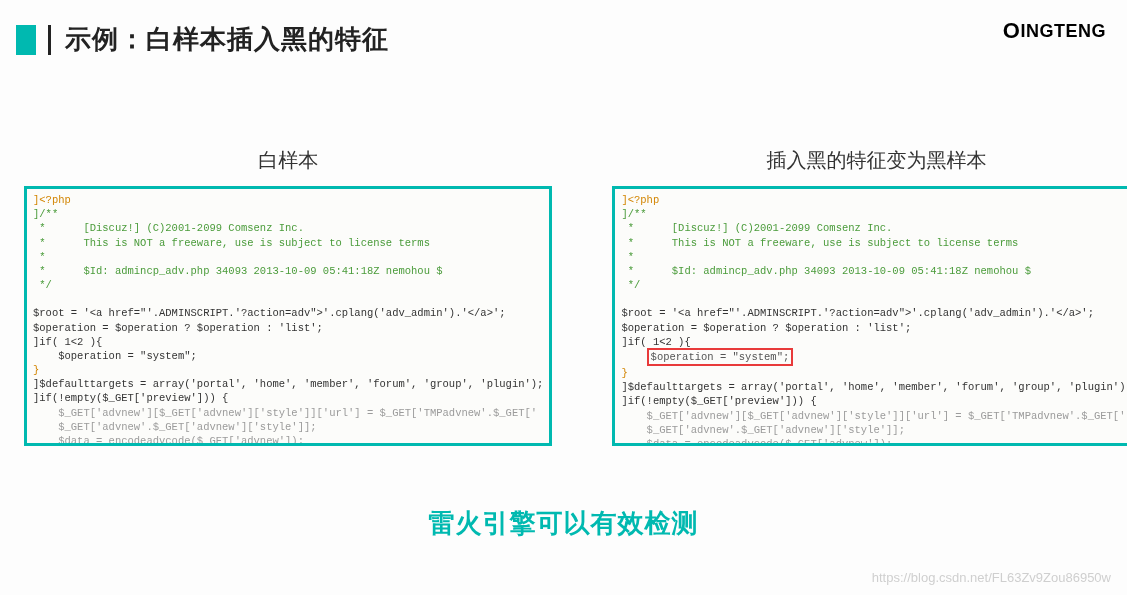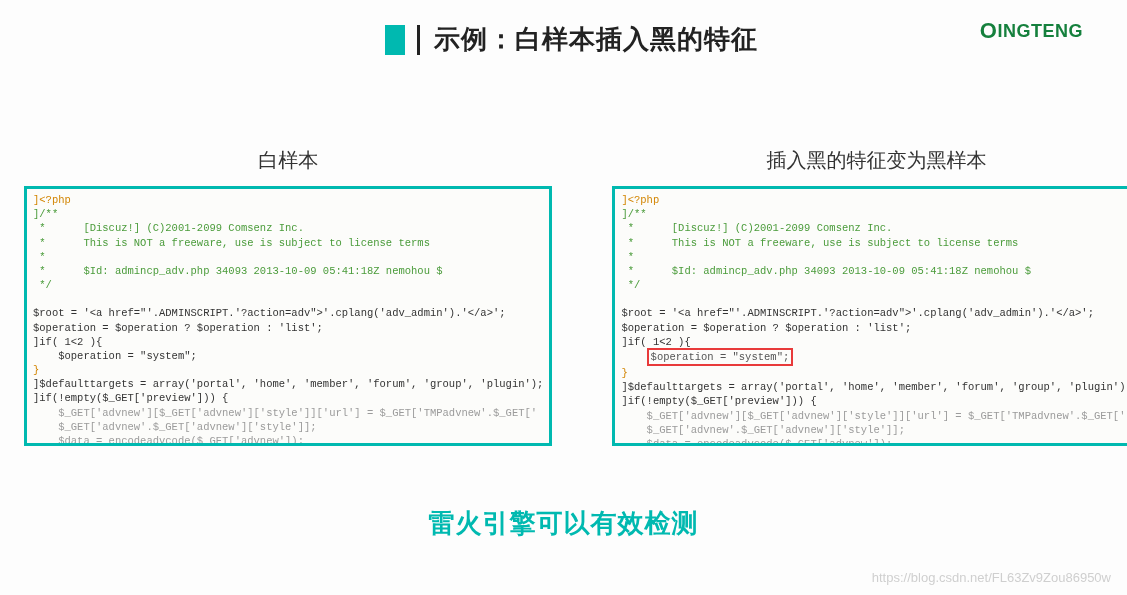--- a/index.html
+++ b/index.html
@@ -1,15 +1,15 @@
 <!DOCTYPE html>
 <html><head>
 <meta charset="utf-8">
 <style>
-  * { margin: 0; padding: 0; box-sizing: border-box; justify-content: center; }
+  * { margin: 0; padding: 0; box-sizing: border-box; }
   body {
     width: 1127px;
     height: 595px;
     background: #fdfdfd;
     font-family: "Microsoft YaHei", "PingFang SC", sans-serif;
     position: relative;
     overflow: hidden;
   }
   .header {
     display: flex;
@@ -30,24 +30,24 @@
   }
   .title {
     font-size: 26px;
     font-weight: 700;
     color: #222;
     letter-spacing: 1px;
   }
   .logo {
     position: absolute;
     top: 18px;
-    right: 44px;
+    right: 21px;
     font-size: 18px;
     font-weight: 800;
-    color: #15803d;
+    color: #000000;
     letter-spacing: 0.5px;
     font-family: Arial, sans-serif;
   }
   .logo .big-o {
     font-size: 22px;
     vertical-align: -1px;
   }
 
   .content {
     display: flex;

